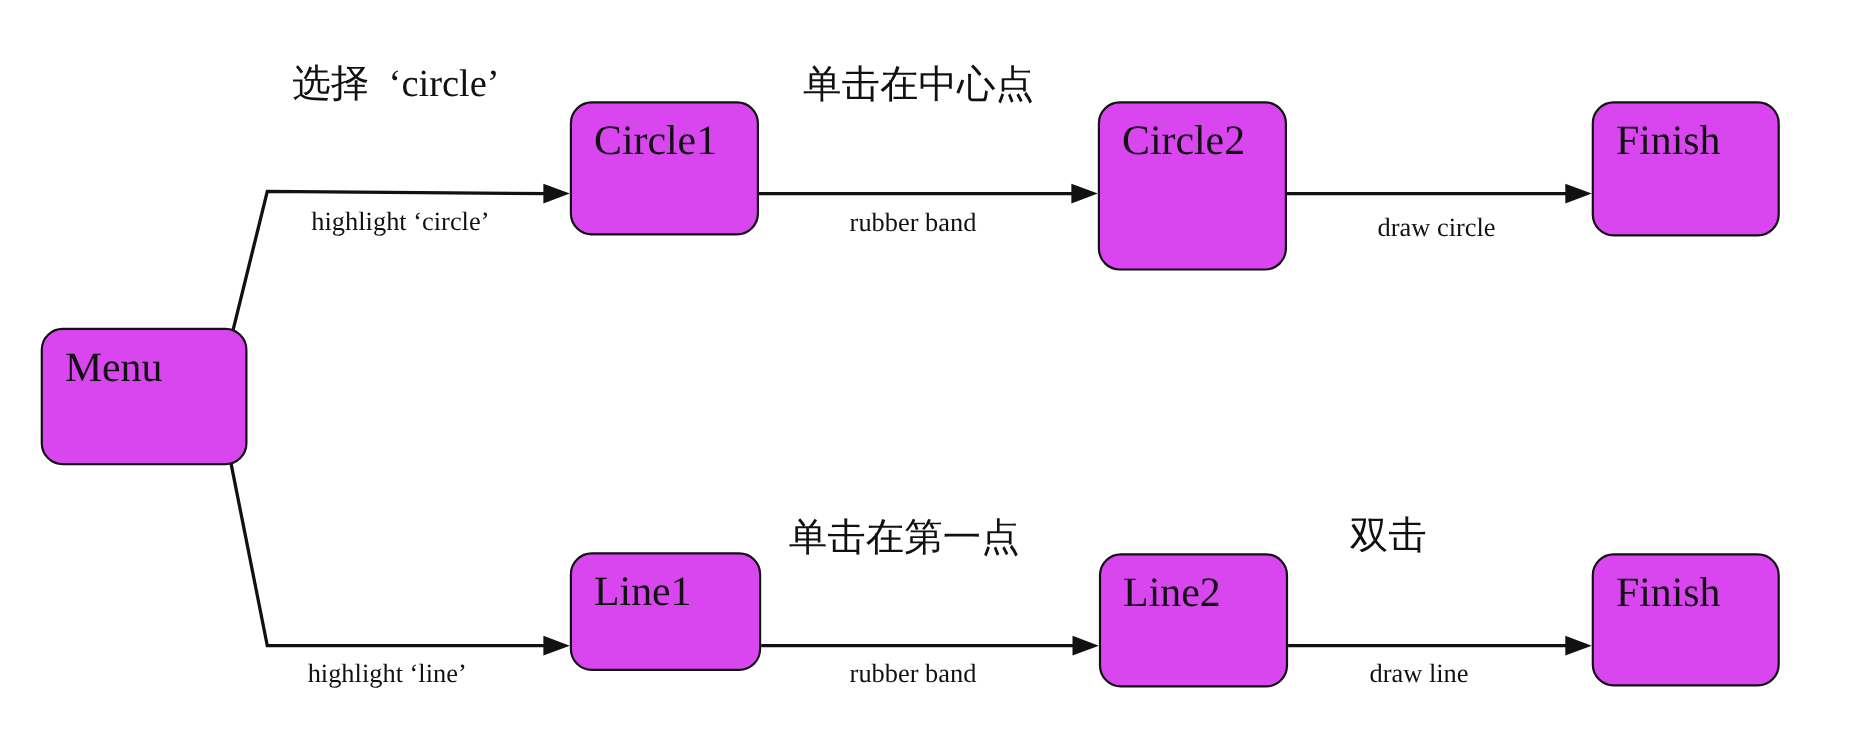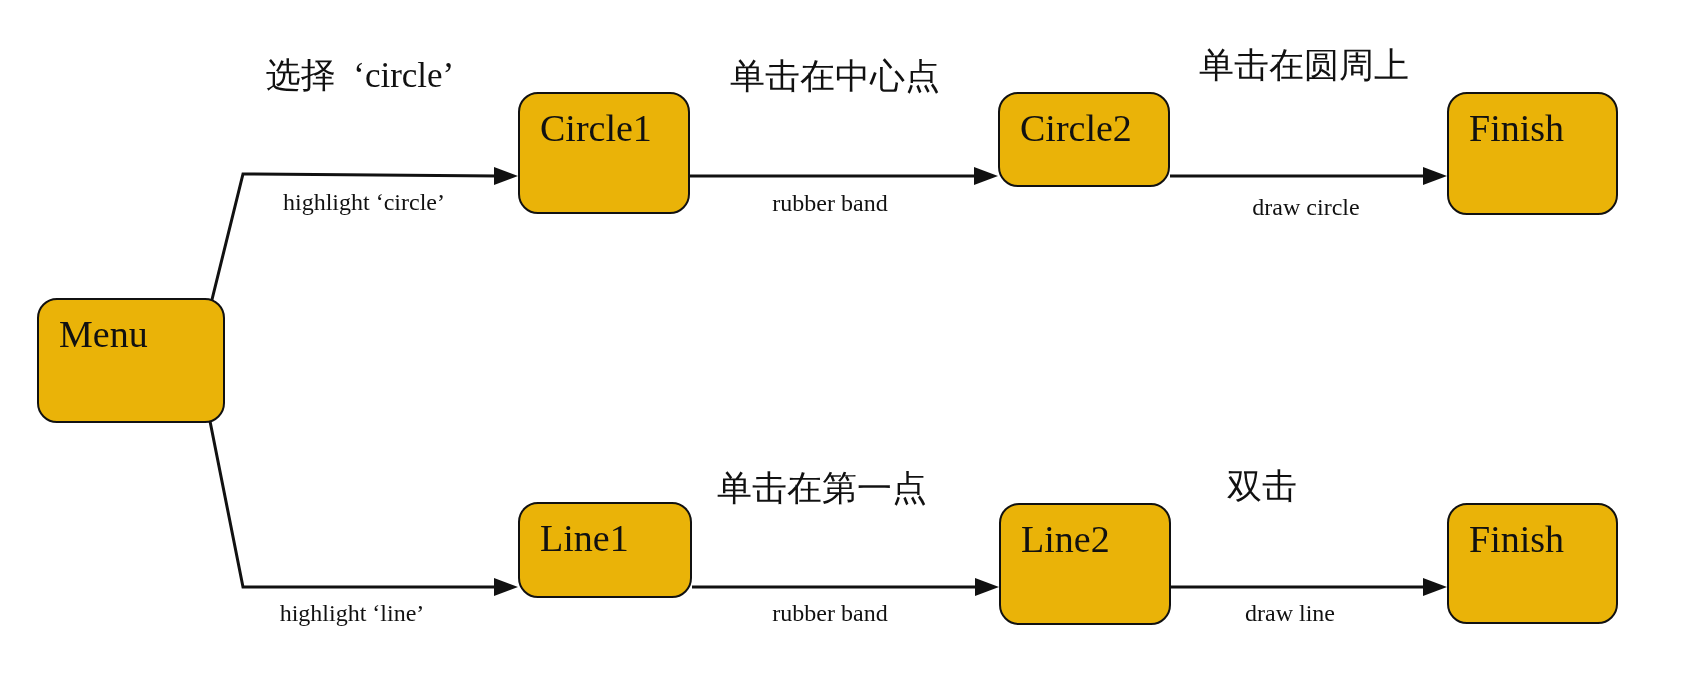--- a/index.html
+++ b/index.html
@@ -30,21 +30,21 @@
   }
   .edges-svg polygon {
     fill: #111111;
     stroke: none;
   }
   .node {
     position: absolute;
     box-sizing: border-box;
     border: 2.5px solid #111111;
     border-radius: 20px;
-    background: #eab308;
+    background: #d946ef;
     padding: 14px 0 0 20px;
     font-size: 38px;
     line-height: 1.1;
     white-space: nowrap;
   }
   .edge-label {
     position: absolute;
     transform: translate(-50%, -50%);
     white-space: pre;
     font-size: 24px;
@@ -81,47 +81,46 @@
   </svg>
 
   <div class="node" style="left:37px; top:298px; width:188px; height:125px;">
     <span>Menu</span>
   </div>
 
   <div class="node" style="left:518px; top:92px; width:172px; height:122px;">
     <span>Circle1</span>
   </div>
 
-  <div class="node" style="left:998px; top:92px; width:172px; height:95px;">
+  <div class="node" style="left:998px; top:92px; width:172px; height:154px;">
     <span>Circle2</span>
   </div>
 
   <div class="node" style="left:1447px; top:92px; width:171px; height:123px;">
     <span>Finish</span>
   </div>
 
-  <div class="node" style="left:518px; top:502px; width:174px; height:96px;">
+  <div class="node" style="left:518px; top:502px; width:174px; height:108px;">
     <span>Line1</span>
   </div>
 
   <div class="node" style="left:999px; top:503px; width:172px; height:122px;">
     <span>Line2</span>
   </div>
 
   <div class="node" style="left:1447px; top:503px; width:171px; height:121px;">
     <span>Finish</span>
   </div>
 
   <div class="edge-label cjk" style="left:360px; top:76px;">选择  ‘circle’</div>
   <div class="edge-label" style="left:364px; top:203px;">highlight ‘circle’</div>
 
   <div class="edge-label cjk" style="left:835px; top:77px;">单击在中心点</div>
   <div class="edge-label" style="left:830px; top:204px;">rubber band</div>
 
-  <div class="edge-label cjk" style="left:1304px; top:66px;">单击在圆周上</div>
   <div class="edge-label" style="left:1306px; top:208px;">draw circle</div>
 
   <div class="edge-label" style="left:352px; top:614px;">highlight ‘line’</div>
 
   <div class="edge-label cjk" style="left:822px; top:489px;">单击在第一点</div>
   <div class="edge-label" style="left:830px; top:614px;">rubber band</div>
 
   <div class="edge-label cjk" style="left:1262px; top:487px;">双击</div>
   <div class="edge-label" style="left:1290px; top:614px;">draw line</div>
 

